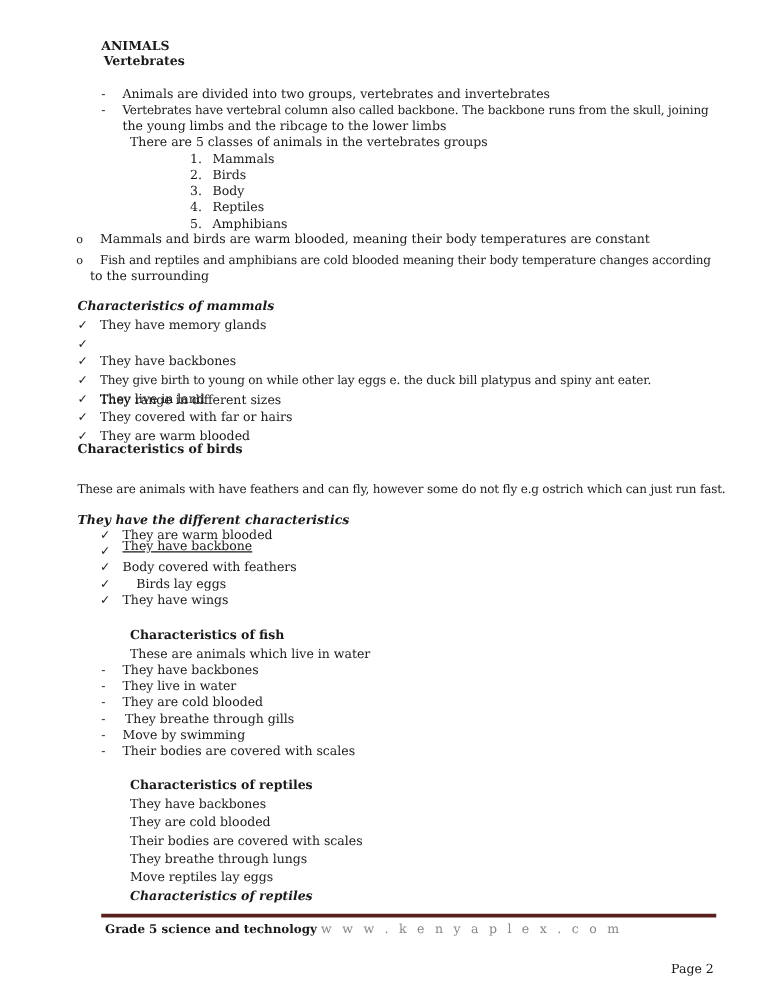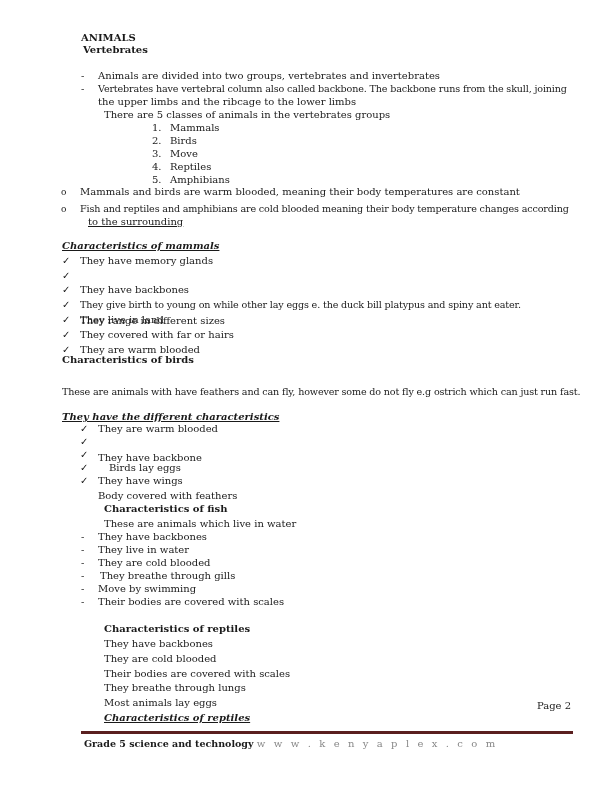--- a/index.html
+++ b/index.html
@@ -1,62 +1,62 @@
 <!DOCTYPE html>
 <html><head>
   <meta charset="utf-8">
   <style>
     html, body { margin: 0; padding: 0; background: #ffffff; }
     body { width: 612px; height: 792px; position: relative; overflow: hidden;
       font-family: "DejaVu Serif", "Liberation Serif", serif; color: #1a1a1a; font-size: 10px; }
     .abs { position: absolute; white-space: nowrap; line-height: 12px; }
     .b { font-weight: bold; text-align: center; }
-    .bi { font-weight: bold; font-style: italic; text-decoration: underline; }
+    .bi { font-weight: bold; font-style: italic; }
     .marker { position: absolute; white-space: nowrap; line-height: 12px; }
     .footer-bar { position: absolute; left: 81px; top: 731px; width: 492px; height: 3px; background: #5a1f1f; }
     .footer-left { position: absolute; left: 84px; top: 738px; font-size: 9.5px; font-weight: bold; white-space: nowrap; line-height: 12px; }
     .footer-site { font-weight: normal; color: #888; letter-spacing: 2.6px; font-size: 10px; }
-    .footer-page { position: absolute; right: 41px; top: 700px; font-size: 10px; white-space: nowrap; line-height: 12px; }
+    .footer-page { position: absolute; right: 41px; top: 770px; font-size: 10px; white-space: nowrap; line-height: 12px; }
     .tight { font-size: 9.6px; letter-spacing: -0.15px; }
   </style>
 </head>
 <body>
 
 <div class="abs b" style="left:81px;top:32px;">ANIMALS</div>
 <div class="abs b" style="left:83px;top:44px;">Vertebrates</div>
 
 <div>
   <span class="marker" style="left:81px;top:70px;">-</span>
   <div class="abs" style="left:98px;top:70px;">Animals are divided into two groups, vertebrates and invertebrates</div>
   <span class="marker" style="left:81px;top:83px;">-</span>
   <div class="abs tight" style="left:98px;top:83px;">Vertebrates have vertebral column also called backbone. The backbone runs from the skull, joining</div>
-  <div class="abs" style="left:98px;top:96px;">the upper limbs and the ribcage to the lower limbs</div>
+  <div class="abs" style="left:98px;top:96px;">the young limbs and the ribcage to the lower limbs</div>
 </div>
 
 <div class="abs" style="left:104px;top:109px;">There are 5 classes of animals in the vertebrates groups</div>
 
 <div>
   <span class="marker" style="left:152px;top:122px;">1.</span>
   <div class="abs" style="left:170px;top:122px;">Mammals</div>
   <span class="marker" style="left:152px;top:135px;">2.</span>
   <div class="abs" style="left:170px;top:135px;">Birds</div>
   <span class="marker" style="left:152px;top:148px;">3.</span>
-  <div class="abs" style="left:170px;top:148px;">Move</div>
+  <div class="abs" style="left:170px;top:148px;">Body</div>
   <span class="marker" style="left:152px;top:161px;">4.</span>
   <div class="abs" style="left:170px;top:161px;">Reptiles</div>
   <span class="marker" style="left:152px;top:174px;">5.</span>
   <div class="abs" style="left:170px;top:174px;">Amphibians</div>
 </div>
 
 <div>
   <span class="marker" style="left:61px;top:186px;font-size:9px;">o</span>
   <div class="abs" style="left:80px;top:186px;">Mammals and birds are warm blooded, meaning their body temperatures are constant</div>
   <span class="marker" style="left:61px;top:203px;font-size:9px;">o</span>
   <div class="abs tight" style="left:80px;top:203px;">Fish and reptiles and amphibians are cold blooded meaning their body temperature changes according</div>
-  <div class="abs" style="left:88px;top:216px;text-decoration:underline;">to the surrounding</div>
+  <div class="abs" style="left:72px;top:216px;">to the surrounding</div>
 </div>
 
 <div class="abs bi" style="left:62px;top:240px;">Characteristics of mammals</div>
 <div>
   <span class="marker" style="left:62px;top:255px;">✓</span>
   <div class="abs" style="left:80px;top:255px;">They have memory glands</div>
   <span class="marker" style="left:62px;top:270px;">✓</span>
   <div class="abs" style="left:80px;top:270px;margin-top:45px;">They range in different sizes</div>
   <span class="marker" style="left:62px;top:284px;">✓</span>
   <div class="abs" style="left:80px;top:284px;">They have backbones</div>
@@ -70,23 +70,23 @@
   <div class="abs" style="left:80px;top:344px;">They are warm blooded</div>
 </div>
 
 <div class="abs b" style="left:62px;top:354px;">Characteristics of birds</div>
 <div class="abs tight" style="left:62px;top:386px;">These are animals with have feathers and can fly, however some do not fly e.g ostrich which can just run fast.</div>
 <div class="abs bi" style="left:62px;top:411px;">They have the different characteristics</div>
 <div>
   <span class="marker" style="left:80px;top:423px;">✓</span>
   <div class="abs" style="left:98px;top:423px;">They are warm blooded</div>
   <span class="marker" style="left:80px;top:436px;">✓</span>
-  <div class="abs" style="left:98px;top:452px;">They have backbone</div>
+  <div class="abs" style="left:98px;top:432px;text-decoration:underline;">They have backbone</div>
   <span class="marker" style="left:80px;top:449px;">✓</span>
-  <div class="abs" style="left:98px;top:449px;margin-top:41px;">Body covered with feathers</div>
+  <div class="abs" style="left:98px;top:449px;">Body covered with feathers</div>
   <span class="marker" style="left:80px;top:462px;">✓</span>
   <div class="abs" style="left:109px;top:462px;">Birds lay eggs</div>
   <span class="marker" style="left:80px;top:475px;">✓</span>
   <div class="abs" style="left:98px;top:475px;">They have wings</div>
 </div>
 
 <div class="abs b" style="left:104px;top:503px;">Characteristics of fish</div>
 <div class="abs" style="left:104px;top:518px;">These are animals which live in water</div>
 <div>
   <span class="marker" style="left:81px;top:531px;">-</span>
@@ -102,21 +102,21 @@
   <span class="marker" style="left:81px;top:596px;">-</span>
   <div class="abs" style="left:98px;top:596px;">Their bodies are covered with scales</div>
 </div>
 
 <div class="abs b" style="left:104px;top:623px;">Characteristics of reptiles</div>
 <div>
   <div class="abs" style="left:104px;top:638px;">They have backbones</div>
   <div class="abs" style="left:104px;top:653px;">They are cold blooded</div>
   <div class="abs" style="left:104px;top:668px;">Their bodies are covered with scales</div>
   <div class="abs" style="left:104px;top:682px;">They breathe through lungs</div>
-  <div class="abs" style="left:104px;top:697px;">Most animals lay eggs</div>
+  <div class="abs" style="left:104px;top:697px;">Move reptiles lay eggs</div>
 </div>
 <div class="abs bi" style="left:104px;top:712px;">Characteristics of reptiles</div>
 
 <div class="footer-bar" style="background: rgb(90, 31, 31);"></div>
 <div class="footer-left">
   <span>Grade 5 science and technology</span>
   <span class="footer-site">w w w . k e n y a p l e x . c o m</span>
 </div>
 <div class="footer-page">Page 2</div>
 

